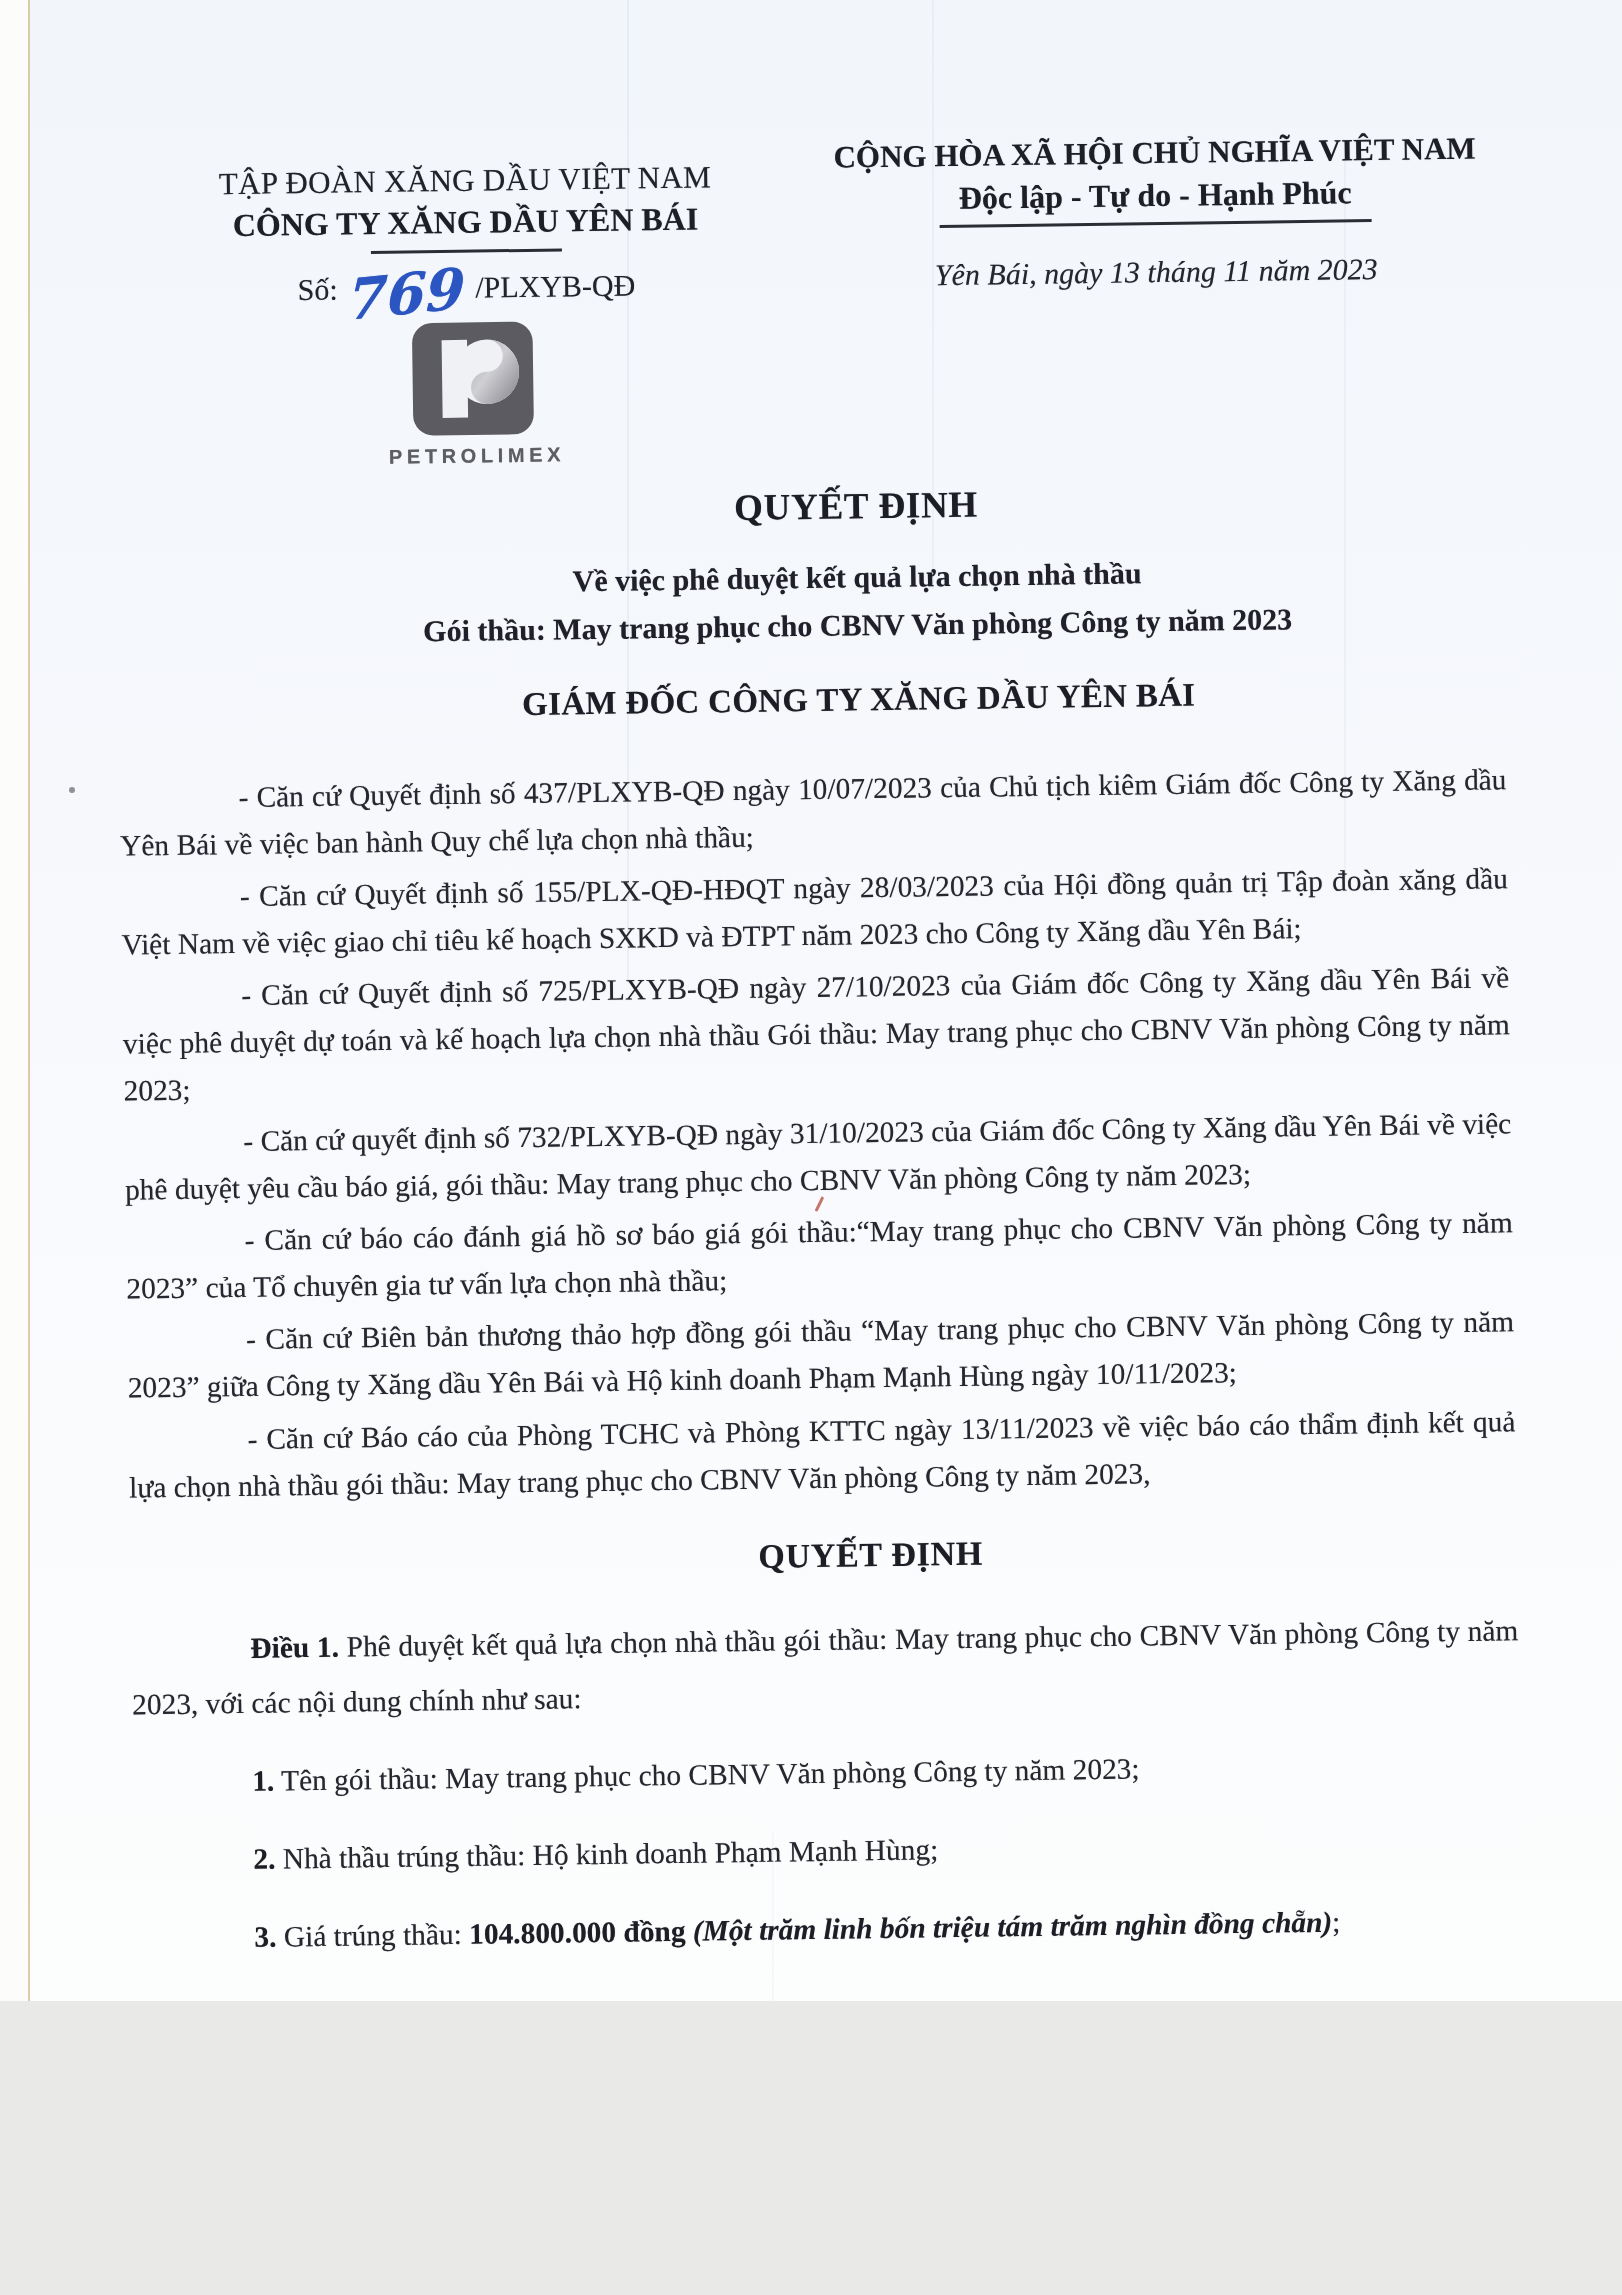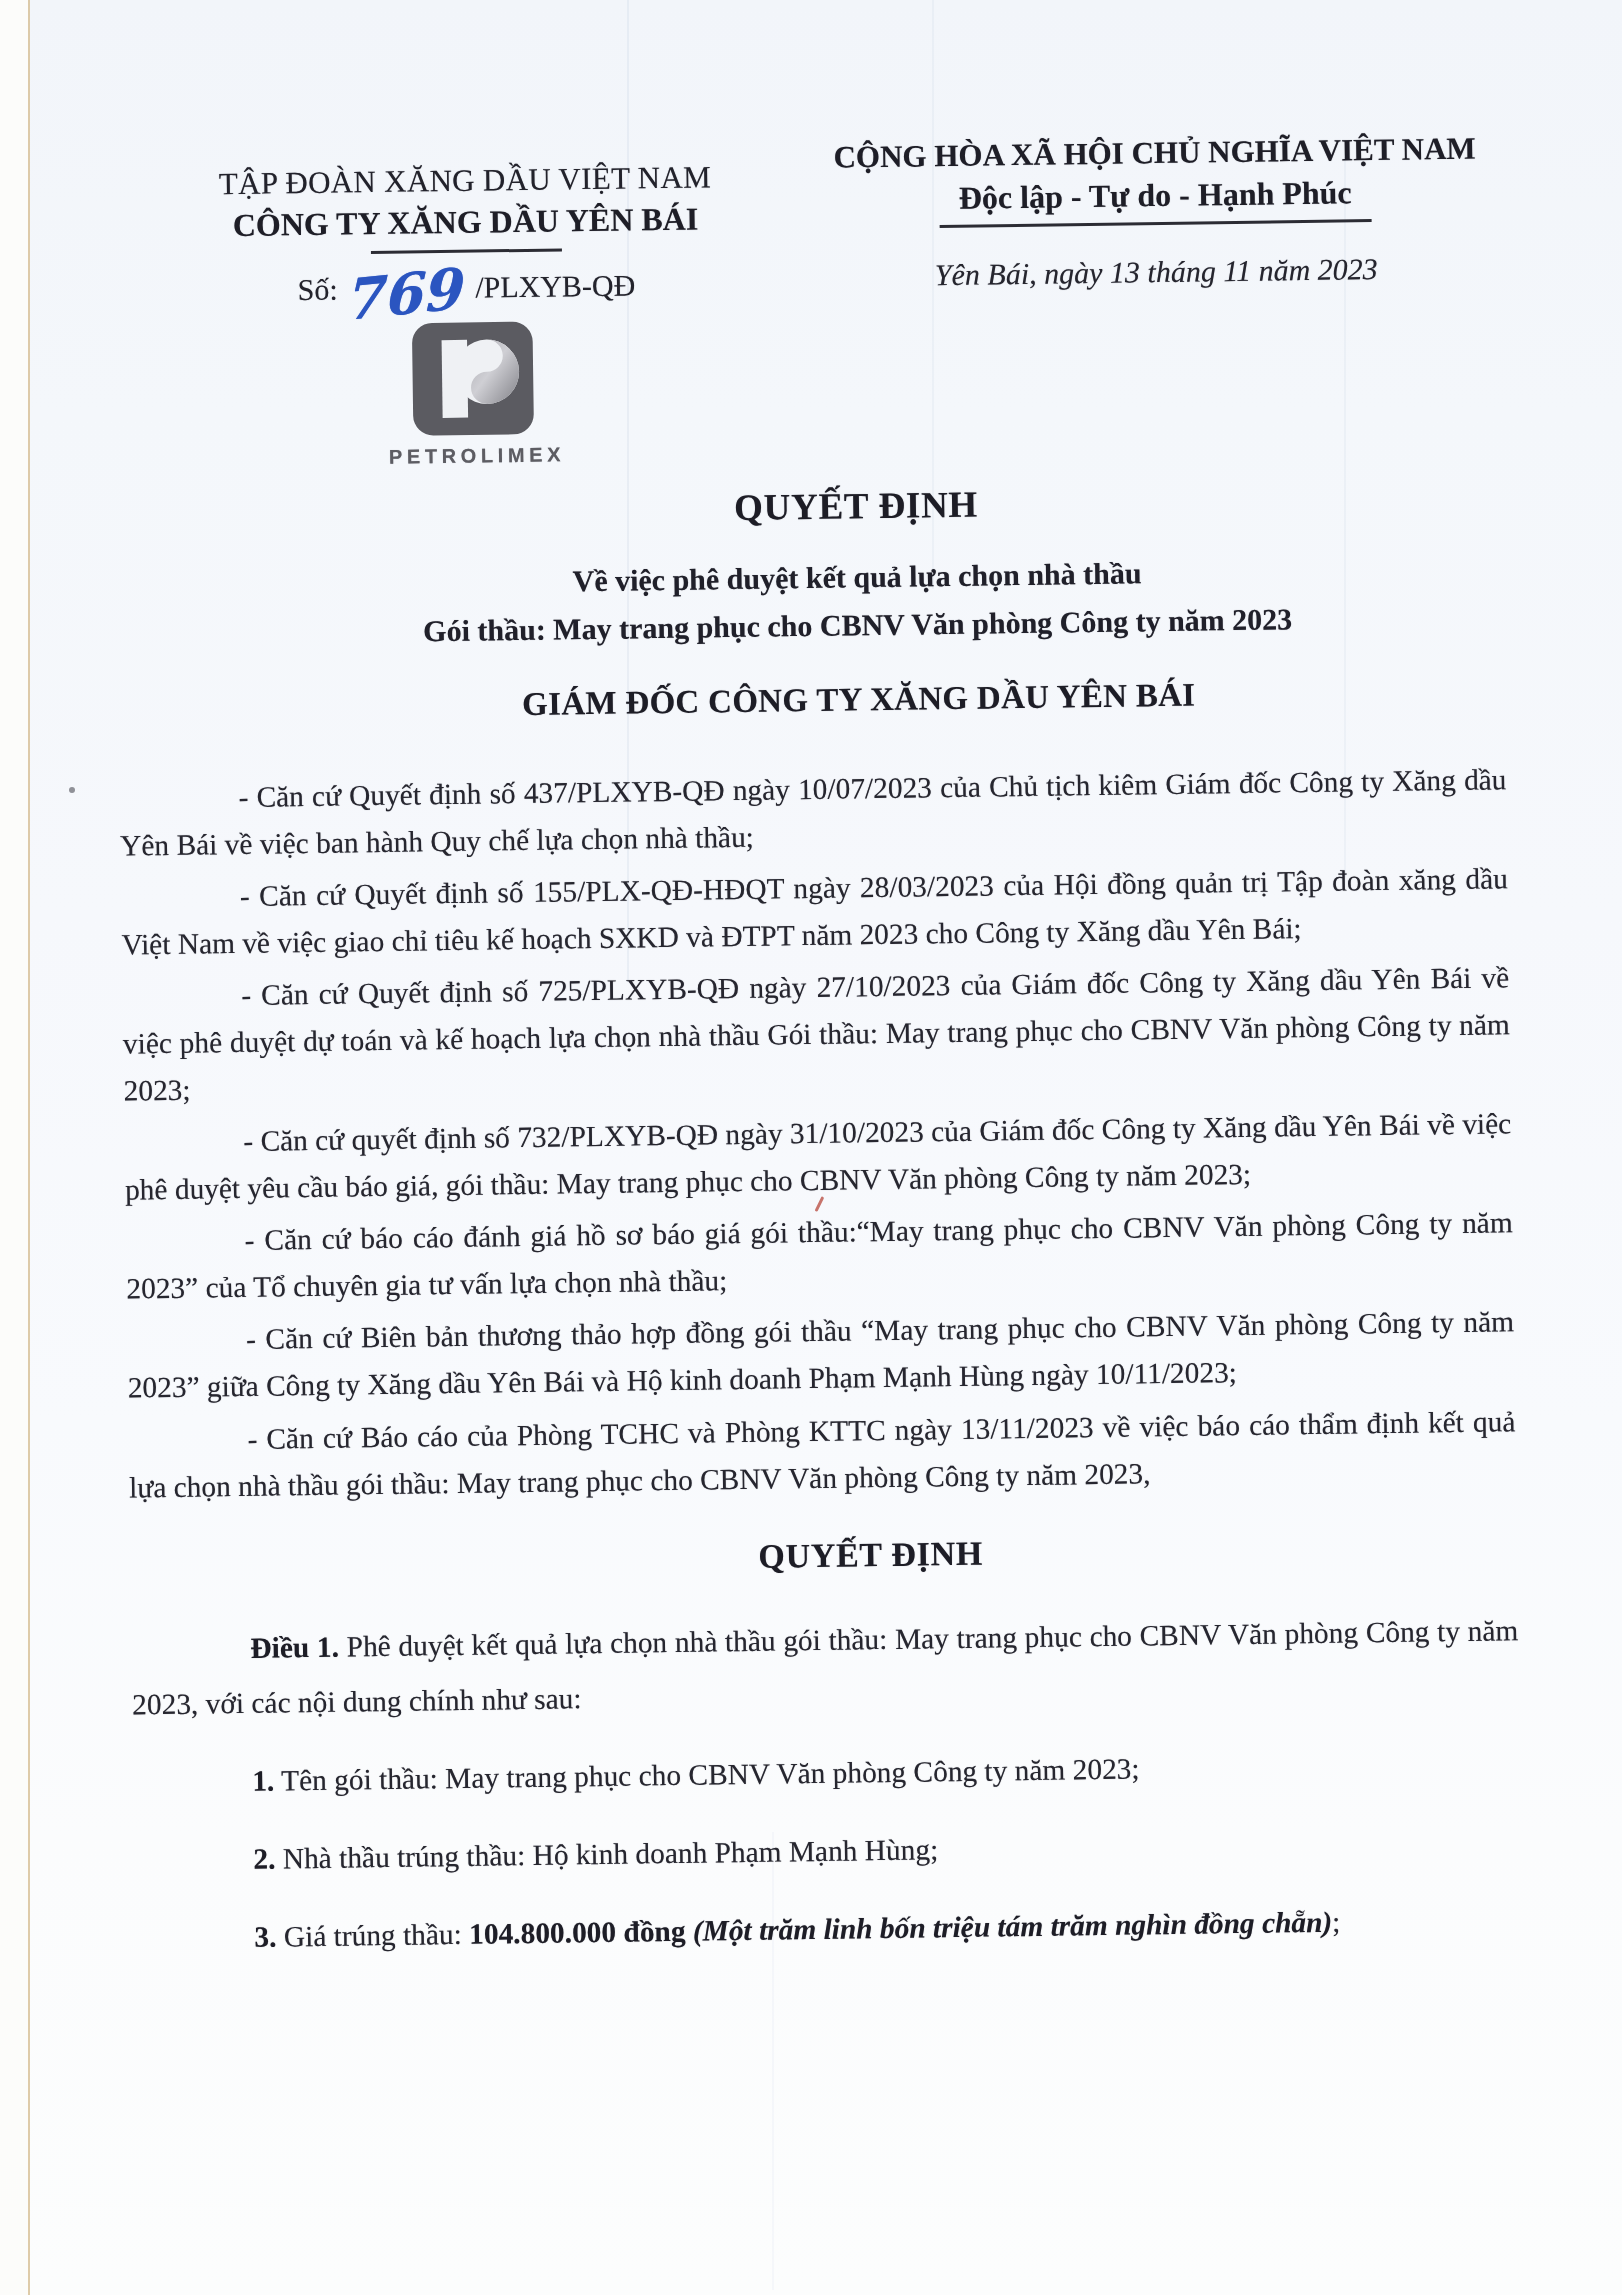--- a/index.html
+++ b/index.html
@@ -3,21 +3,21 @@
 <meta charset="utf-8">
 <style>
   html,body{margin:0;padding:0;}
   body{
     width:1623px;height:2295px;
     background:#e9e9e7;
     font-family:"Liberation Serif","DejaVu Serif",serif;
     overflow:hidden;
   }
   .page{
-    position:relative;width:1623px;height:2295px;overflow:hidden;
+    position:relative;width:1623px;height:2001px;overflow:hidden;
     background:
       linear-gradient(180deg,#f2f5fa 0%,#f4f7fb 18%,#f6f8fc 40%,#f8fafd 62%,#fbfcfd 80%,#fcfdfd 100%);
     color:#23232c;
   }
   .page-edge-margin{position:absolute;left:0;top:0;width:28px;height:100%;background:#fcfcfa;}
   .edge-line{position:absolute;left:28px;top:0;width:2px;height:100%;background:#d8c29a;opacity:.85;}
   .streak{position:absolute;width:2px;background:rgba(185,200,222,.20);}
   .streak.s1{left:627px;top:0;height:982px;}
   .streak.s2{left:932px;top:0;height:589px;opacity:.7;}
   .streak.s3{left:1344px;top:157px;height:720px;opacity:.7;}

